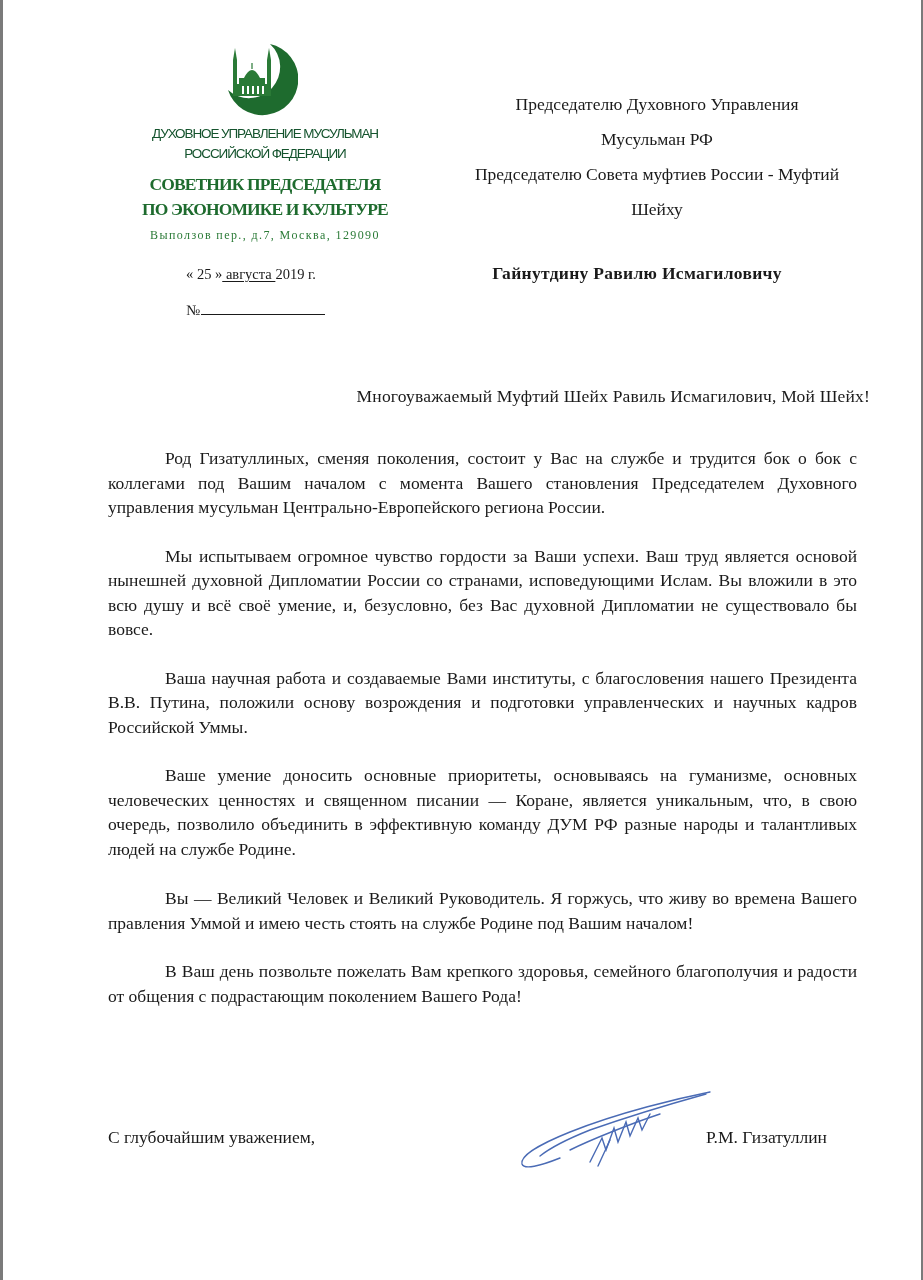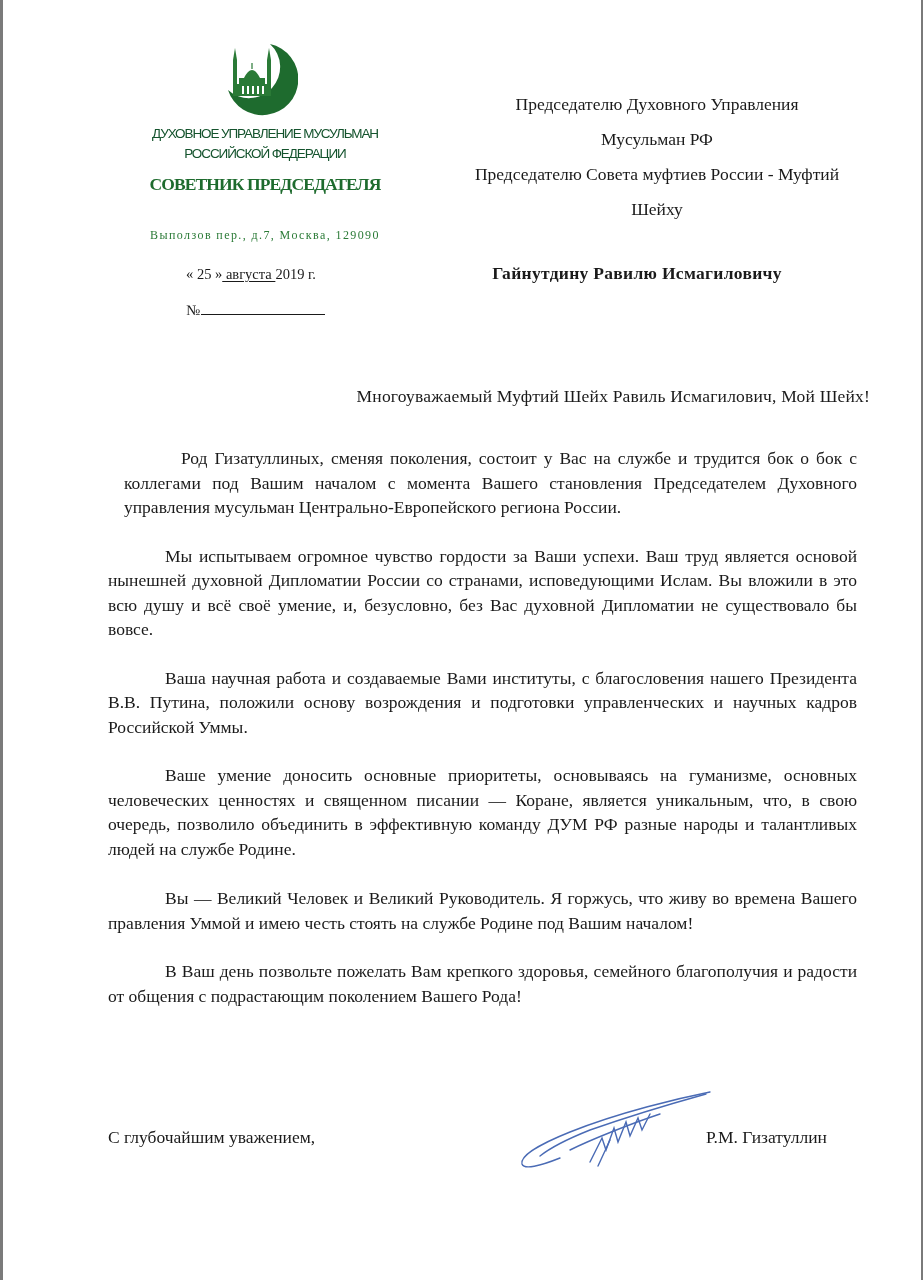--- a/index.html
+++ b/index.html
@@ -144,21 +144,21 @@
       top: 446px;
       width: 749px;
     }
     .para {
       font-size: 17.5px;
       line-height: 24.5px;
       text-align: justify;
       text-indent: 57px;
       margin: 0 0 25px 0;
     }
-    .para.p1 { margin-bottom: 24px; margin-left: 16px; }
+    .para.p1 { margin-bottom: 24px; }
     .para.p2 { margin-bottom: 24px; }
     .para.p3 { margin-bottom: 24px; }
     .para.p4 { margin-bottom: 25px; }
     .para.p5 { margin-bottom: 24px; }
 
     
     .closing {
       position: absolute;
       left: 108px;
       top: 1127px;
@@ -210,20 +210,21 @@
       <rect x="39" y="48" width="2" height="8"></rect>
       <rect x="44" y="48" width="2" height="8"></rect>
     </g>
   </svg>
   <div class="org-name">
     <div>Духовное управление мусульман</div>
     <div>Российской Федерации</div>
   </div>
   <div class="position-title">
     <div>СОВЕТНИК ПРЕДСЕДАТЕЛЯ</div>
+    <div>ПО ЭКОНОМИКЕ И КУЛЬТУРЕ</div>
   </div>
   <div class="address">Выползов пер., д.7, Москва, 129090</div>
 </div>
 
 <div class="date-line">
   <span>« 25 »</span><span class="u"> августа </span><span>2019 г.</span>
 </div>
 <div class="number-line">
   <span>№</span><span class="blank"></span>
 </div>

